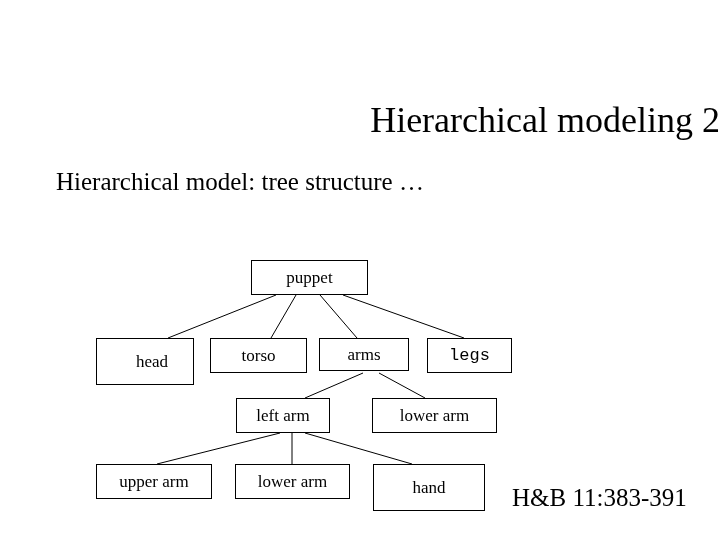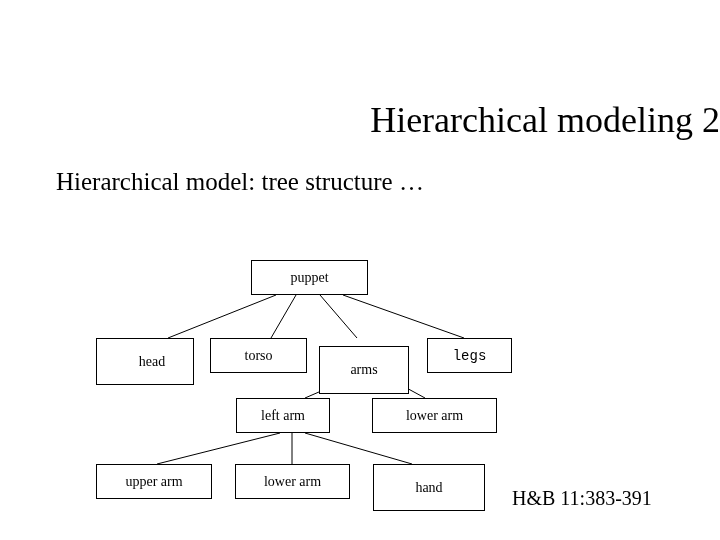--- a/index.html
+++ b/index.html
@@ -49,29 +49,29 @@
     top: 0;
   }
   .tree-node {
     position: absolute;
     box-sizing: border-box;
     border: 1px solid #000000;
     background: #ffffff;
     display: flex;
     align-items: center;
     justify-content: center;
-    font-size: 14px;
+    font-size: 17px;
     line-height: 20px;
     white-space: nowrap;
   }
   #citation {
     position: absolute;
     left: 512px;
     top: 486px;
-    font-size: 20px;
+    font-size: 25px;
     line-height: 24px;
     white-space: nowrap;
   }
 </style>
 </head>
 <body>
 
 <div id="slide">
 
   <h1 id="slide-title">Hierarchical modeling 2</h1>
@@ -92,21 +92,21 @@
       </svg>
   <div class="tree-node" style="left: 251px; top: 260px; width: 117px; height: 35px;">
         <span>puppet</span>
       </div>
       <div class="tree-node" style="left: 96px; top: 338px; width: 98px; height: 47px; padding-left: 14px;">
         <span>head</span>
       </div>
       <div class="tree-node" style="left: 210px; top: 338px; width: 97px; height: 35px;">
         <span>torso</span>
       </div>
-      <div class="tree-node" style="left: 319px; top: 346px; width: 90px; height: 48px; text-align: center;">
+      <div class="tree-node" style="left: 319px; top: 338px; width: 90px; height: 33px; text-align: center;">
         <span>arms</span>
       </div>
       <div class="tree-node" style="left: 427px; top: 338px; width: 85px; height: 35px; font-family: Liberation Mono, monospace;">
         <span>legs</span>
       </div>
       <div class="tree-node" style="left: 236px; top: 398px; width: 94px; height: 35px;">
         <span>left arm</span>
       </div>
       <div class="tree-node" style="left: 372px; top: 398px; width: 125px; height: 35px;">
         <span>lower arm</span>

